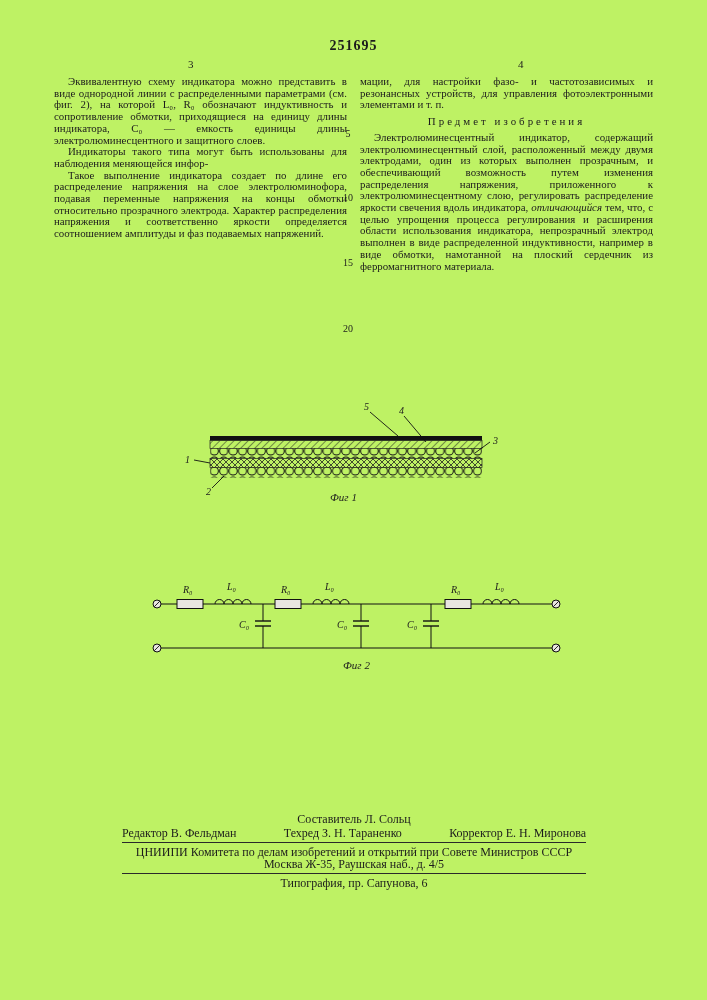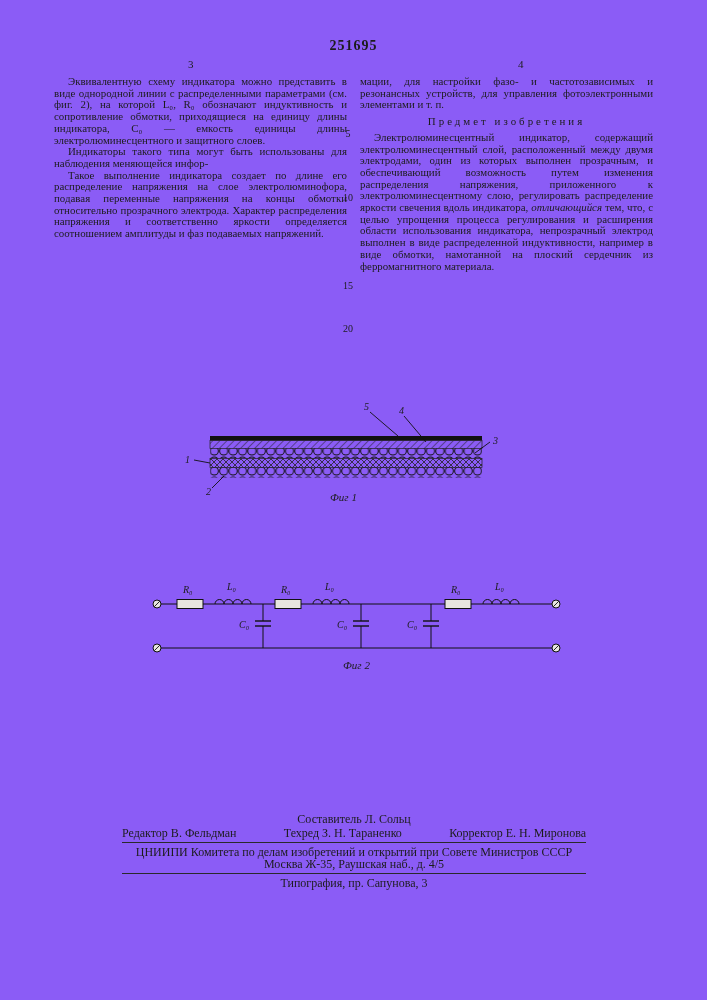--- a/index.html
+++ b/index.html
@@ -1,18 +1,18 @@
 <!DOCTYPE html>
 <html><head>
 <meta charset="utf-8">
 <style>
   html,body{margin:0;padding:0;background:#b0aeaa;}
   .page{
     position:relative;width:707px;height:1000px;margin:0 auto;
-    background:#8b5cf6;
+    background:#bef264;
     font-family:"Liberation Serif","DejaVu Serif",serif;
     color:#1c1c1c;overflow:hidden;
   }
   .patent-number{
     position:absolute;top:38px;left:0;width:100%;text-align:center;
     font-weight:bold;font-size:14px;letter-spacing:1px;
   }
   .colnum{position:absolute;top:58px;font-size:11px;}
   .colnum.left{left:188px;}
   .colnum.right{left:518px;}
@@ -58,21 +58,21 @@
   <div class="colnum right">4</div>
 
   <div class="col" id="leftcol">
     <p>Эквивалентную схему индикатора можно представить в виде однородной линии с распределенными параметрами (см. фиг. 2), на которой L₀, R₀ обозначают индуктивность и сопротивление обмотки, приходящиеся на единицу длины индикатора, С₀ — емкость единицы длины электролюминесцентного и защитного слоев.</p>
     <p>Индикаторы такого типа могут быть использованы для наблюдения меняющейся инфор-</p>
     <p>Такое выполнение индикатора создает по длине его распределение напряжения на слое электролюминофора, подавая переменные напряжения на концы обмотки относительно прозрачного электрода. Характер распределения напряжения и соответственно яркости определяется соотношением амплитуды и фаз подаваемых напряжений.</p>
   </div>
 
   <div class="gutter-num" style="top:128px;">5</div>
   <div class="gutter-num" style="top:192px;">10</div>
-  <div class="gutter-num" style="top:257px;margin-top:23px;">15</div>
+  <div class="gutter-num" style="top:257px;">15</div>
   <div class="gutter-num" style="top:306px;margin-top:17px;">20</div>
 
   <div class="col" id="rightcol">
     <p class="noindent">мации, для настройки фазо- и частотозависимых и резонансных устройств, для управления фотоэлектронными элементами и т. п.</p>
     <p class="section-heading">Предмет изобретения</p>
     <p><span>Электролюминесцентный индикатор, содержащий электролюминесцентный слой, расположенный между двумя электродами, один из которых выполнен прозрачным, и обеспечивающий возможность путем изменения распределения напряжения, приложенного к электролюминесцентному слою, регулировать распределение яркости свечения вдоль индикатора, </span><span style="font-style:italic">отличающийся</span><span> тем, что, с целью упрощения процесса регулирования и расширения области использования индикатора, непрозрачный электрод выполнен в виде распределенной индуктивности, например в виде обмотки, намотанной на плоский сердечник из ферромагнитного материала.</span></p>
   </div>
 
   <svg class="fig" style="left:172px;top:396px;" width="345" height="108" viewBox="0 0 345 108">
     <defs>
@@ -174,16 +174,16 @@
     <div class="center">Составитель Л. Сольц</div>
     <div class="row3">
       <span>Редактор В. Фельдман</span>
       <span>Техред З. Н. Тараненко</span>
       <span>Корректор Е. Н. Миронова</span>
     </div>
     <hr>
     <div class="center">ЦНИИПИ Комитета по делам изобретений и открытий при Совете Министров СССР</div>
     <div class="center">Москва Ж-35, Раушская наб., д. 4/5</div>
     <hr>
-    <div class="center">Типография, пр. Сапунова, 3</div>
+    <div class="center">Типография, пр. Сапунова, 6</div>
   </div>
 
 </div>
 
 </body></html>

